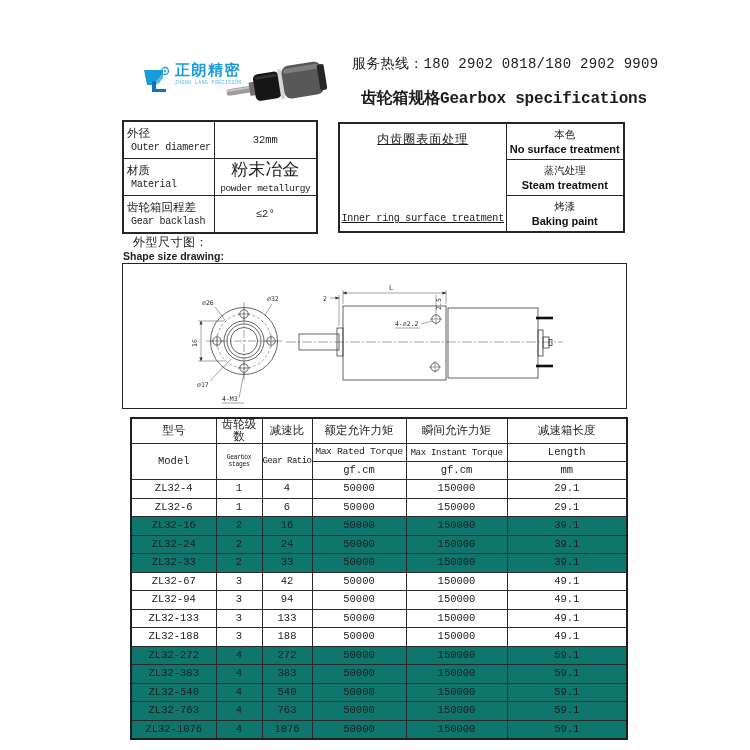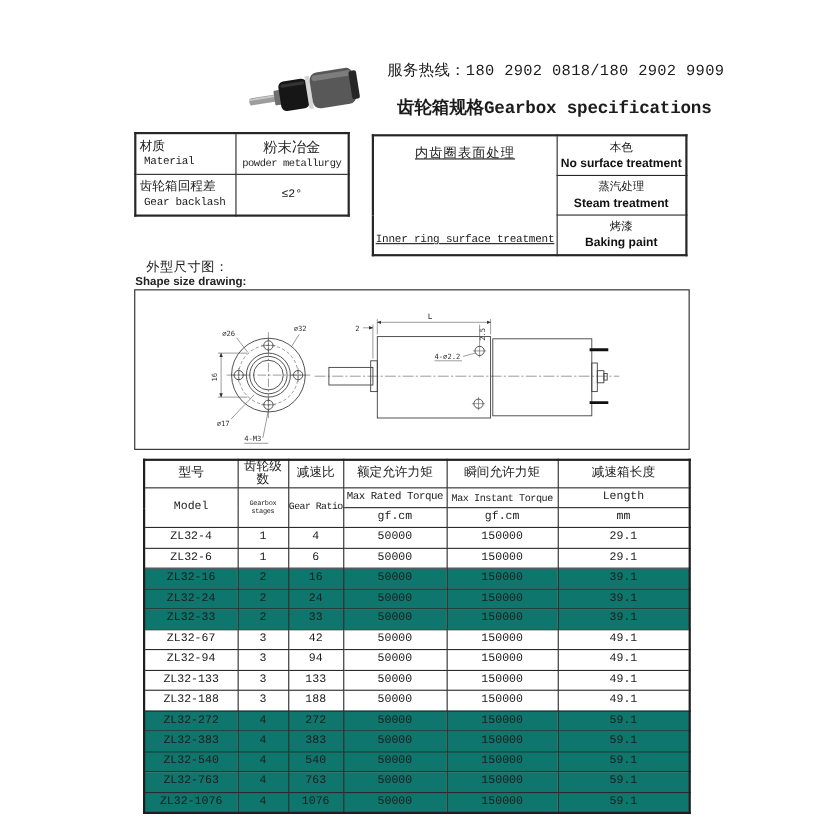--- a/index.html
+++ b/index.html
@@ -17,21 +17,21 @@
   .doc-title{position:absolute;left:361px;top:88px;font-size:16px;font-weight:700;white-space:nowrap;letter-spacing:-0.2px;}
 
   
   table{border-collapse:collapse;table-layout:fixed;}
   .spec-left{position:absolute;left:122px;top:120px;width:194px;border:2px solid #262626;}
   .spec-left td{border:1px solid #262626;height:36px;padding:0;vertical-align:middle;}
   .spec-left .lbl{padding-left:3px;}
   .spec-left .lbl .zh{font-size:11.5px;line-height:1.35;}
   .spec-left .lbl .en{font-size:10px;line-height:1.2;padding-left:4px;letter-spacing:-0.3px;}
   .spec-left .val{text-align:center;font-size:10.5px;}
-  .spec-left .val .zh{font-size:13px;line-height:1.35;}
+  .spec-left .val .zh{font-size:17px;line-height:1.35;}
   .spec-left .val .en{font-size:9.5px;line-height:1.2;letter-spacing:-0.4px;}
 
   .spec-right{position:absolute;left:338px;top:122px;width:285px;border:2px solid #262626;}
   .spec-right td{border:1px solid #262626;padding:0;vertical-align:middle;}
   .treat-label{height:105px;}
   .treat-inner{height:93px;display:flex;flex-direction:column;justify-content:space-between;
                align-items:center;padding:6px 0;text-decoration:underline;}
   .treat-zh{font-size:12px;letter-spacing:1px;}
   .treat-en{font-size:10px;letter-spacing:-0.2px;}
   .option-cell{height:35px;text-align:center;}
@@ -60,20 +60,39 @@
   .ln{stroke:#3c3c3c;stroke-width:0.8;fill:none;}
   .thin{stroke:#4a4a4a;stroke-width:0.5;fill:none;}
   .thick{stroke:#101010;stroke-width:2.6;fill:none;}
   .dimtxt{font-family:"DejaVu Sans Mono","DejaVu Sans",monospace;font-size:6.5px;fill:#2e2e2e;}
 </style>
 </head>
 <body>
 
 <div class="page">
 
+  <div class="brand">
+    <svg width="30" height="30" viewBox="0 0 30 30">
+      <polygon points="2,6 21,6 21,10 11,21 5,21" fill="#1a9cd8"></polygon>
+      <polygon points="11,21 21,10 21,14 16,20" fill="#56b9e6"></polygon>
+      <polygon points="10,17 14,17 14,25 24,25 24,28 10,28" fill="#0f74b8"></polygon>
+      <circle cx="23" cy="7" r="3.4" fill="none" stroke="#1a9cd8" stroke-width="1.1"></circle>
+      <circle cx="23" cy="7" r="1.1" fill="#1a9cd8"></circle>
+      <g stroke="#1a9cd8" stroke-width="0.9">
+        <line x1="23" y1="2.6" x2="23" y2="4.2"></line>
+          <line x1="23" y1="9.8" x2="23" y2="11.4"></line>
+        <line x1="18.6" y1="7" x2="20.2" y2="7"></line>
+          <line x1="25.8" y1="7" x2="27.4" y2="7"></line>
+      </g>
+    </svg>
+    <div class="brand-text">
+      <div class="brand-zh">正朗精密</div>
+      <div class="brand-en">ZHENG LANG PRECISION</div>
+    </div>
+  </div>
 
   <svg class="photo" width="112" height="58" viewBox="0 0 112 58">
     <g transform="rotate(-9 56 30)">
       <rect x="4" y="27.5" width="25" height="6.5" rx="2" fill="#9d9d9d"></rect>
       <rect x="4" y="28.2" width="25" height="1.6" fill="#c9c9c9"></rect>
       <rect x="27" y="24" width="6" height="13.5" rx="1" fill="#6f6f6f"></rect>
       <rect x="32" y="17" width="26" height="27" rx="5" fill="#161616"></rect>
       <rect x="34" y="19.5" width="22" height="3" rx="1.5" fill="#333"></rect>
       <rect x="57" y="15.5" width="4" height="30" fill="#d6d6d6"></rect>
       <rect x="61" y="13.5" width="40" height="33" rx="7" fill="#585858"></rect>
@@ -84,20 +103,27 @@
 
   <div class="hotline">服务热线：180 2902 0818/180 2902 9909</div>
   <div class="doc-title">齿轮箱规格Gearbox specifications</div>
 
   <table class="spec-left">
     <colgroup>
         <col style="width:91px">
         <col style="width:103px">
       </colgroup>
     <tbody>
+        <tr>
+      <td class="lbl">
+        <div class="zh">外径</div>
+        <div class="en">Outer diamerer</div>
+      </td>
+      <td class="val">32mm</td>
+    </tr>
     <tr>
       <td class="lbl">
         <div class="zh">材质</div>
         <div class="en">Material</div>
       </td>
       <td class="val">
         <div class="zh">粉末冶金</div>
         <div class="en">powder metallurgy</div>
       </td>
     </tr>

